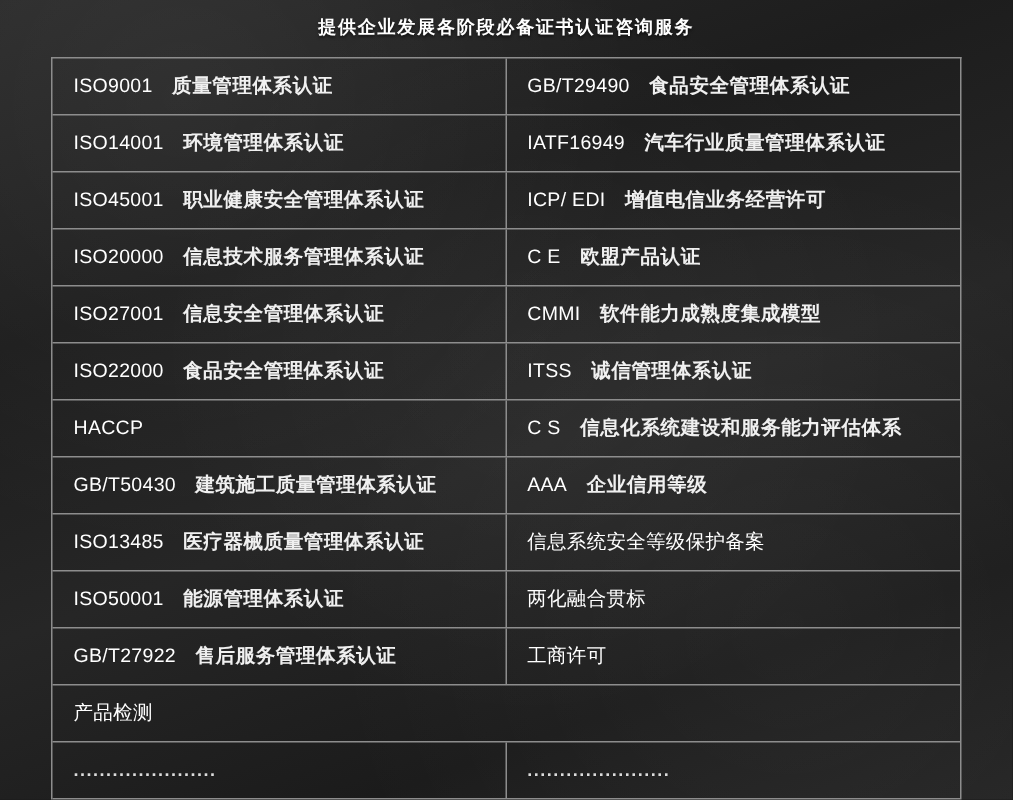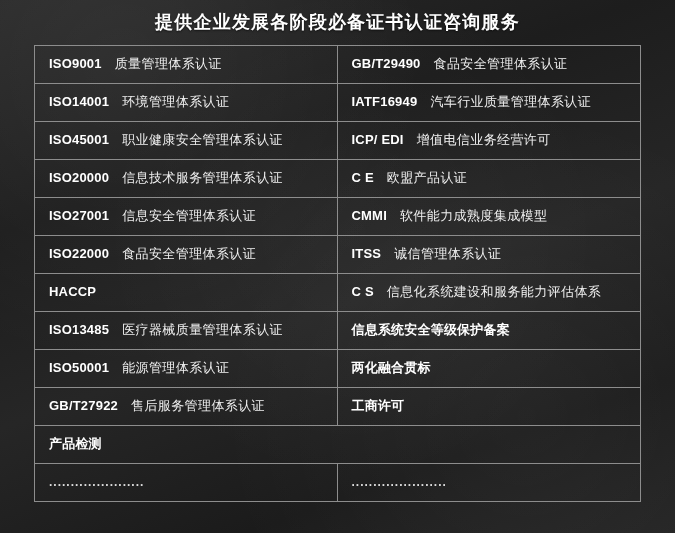--- a/index.html
+++ b/index.html
@@ -21,21 +21,21 @@
   }
   .page {
     position: relative;
     width: 675px;
     height: 533px;
     box-sizing: border-box;
     padding: 0 34px;
   }
   .title {
     text-align: center;
-    font-size: 18px;
+    font-size: 12px;
     font-weight: bold;
     letter-spacing: 1.2px;
     color: #ffffff;
     padding-top: 10px;
     padding-bottom: 11px;
     text-shadow: 0 1px 2px rgba(0,0,0,0.6);
   }
   .table {
     border: 1px solid #8d8d8d;
     border-bottom: none;
@@ -55,26 +55,26 @@
     padding: 0 0 0 14px;
     font-size: 13px;
     line-height: 1.25;
     white-space: nowrap;
     overflow: hidden;
   }
   .cell.left {
     border-right: 1px solid #8d8d8d;
   }
   .code {
-    font-weight: bold;
+    font-weight: normal;
     color: #ffffff;
     letter-spacing: 0.2px;
   }
   .desc {
-    font-weight: normal;
+    font-weight: bold;
     color: #f0f0f0;
     margin-left: 13px;
     letter-spacing: 0.4px;
   }
   .desc.nogap {
     margin-left: 0;
   }
   .dots {
     font-weight: bold;
     color: #dcdcdc;
@@ -160,20 +160,30 @@
     <div class="row">
       <div class="cell left">
         <span class="code">HACCP</span>
       </div>
       <div class="cell right">
         <span class="code">C S</span>
         <span class="desc">信息化系统建设和服务能力评估体系</span>
       </div>
     </div>
 
+    <div class="row">
+      <div class="cell left">
+        <span class="code">GB/T50430</span>
+        <span class="desc">建筑施工质量管理体系认证</span>
+      </div>
+      <div class="cell right">
+        <span class="code">AAA</span>
+        <span class="desc">企业信用等级</span>
+      </div>
+    </div>
 
     <div class="row">
       <div class="cell left">
         <span class="code">ISO13485</span>
         <span class="desc">医疗器械质量管理体系认证</span>
       </div>
       <div class="cell right">
         <span class="code">信息系统安全等级保护备案</span>
         <span class="desc nogap"></span>
       </div>

